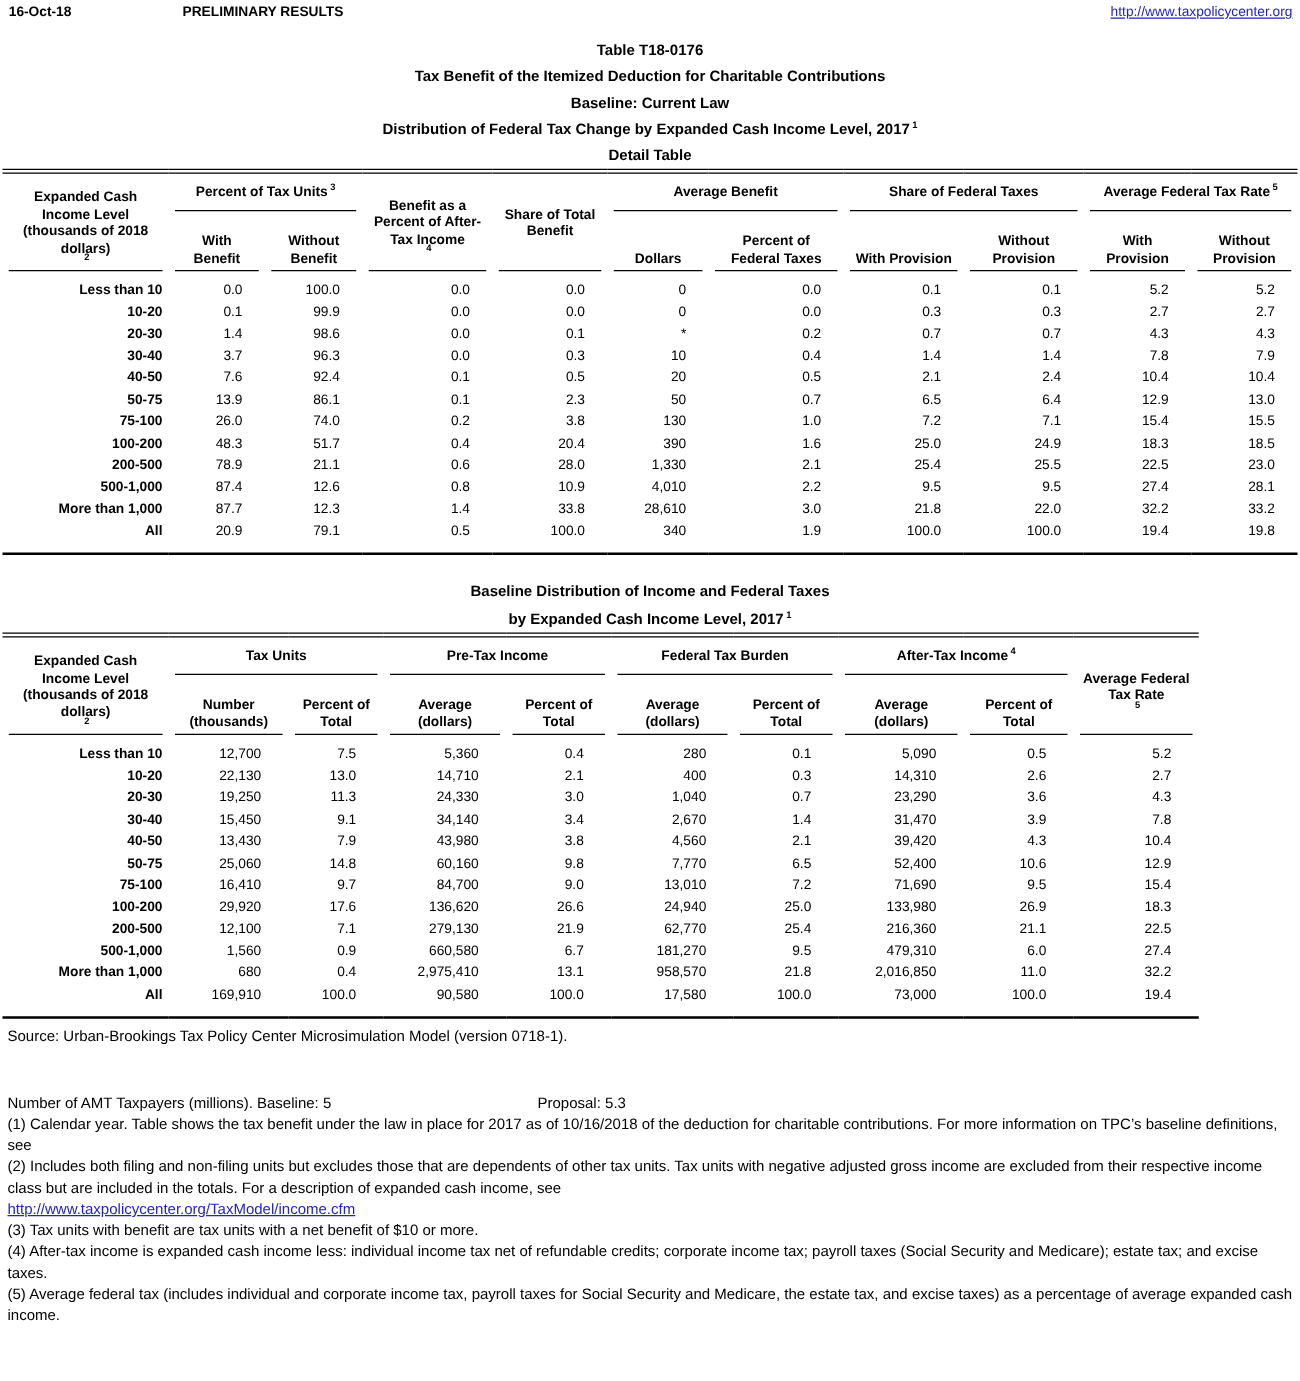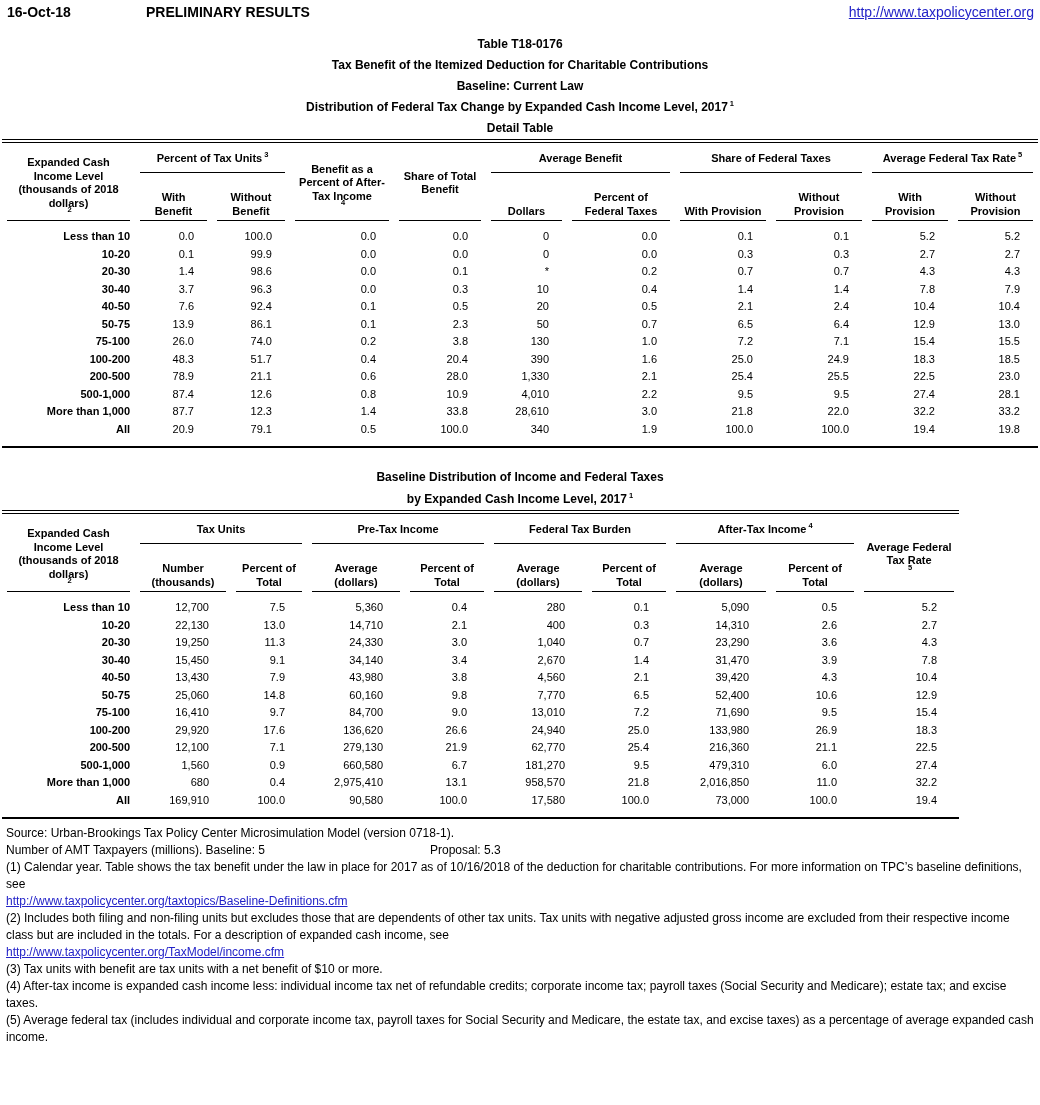--- a/index.html
+++ b/index.html
@@ -1,21 +1,21 @@
 <!DOCTYPE html>
 <html><head>
 <meta charset="utf-8">
 <style>
   * { box-sizing: border-box; }
   html,body { margin:0; padding:0; background:#fff; }
   body { width:1040px; font-family:"Liberation Sans", sans-serif; color:#000; }
   .page { width:1040px; padding:0 2px; }
 
   
-  .topbar { display:flex; align-items:flex-start; padding:4px 4px 0 5px; font-size:14px; }
+  .topbar { display:flex; align-items:flex-start; padding:4px 4px 0 5px; font-size:11px; }
   .topbar .date { width:139px; font-weight:bold; }
   .topbar .prelim { flex:1; font-weight:bold; }
   .topbar a, .notes a { color:#2323c8; text-decoration:underline; font-weight:normal; }
 
   
   .titleblock { margin-top:14px; text-align:center; font-weight:bold; font-size:12px; line-height:21px; }
   .t2title { margin-top:18px; text-align:center; font-weight:bold; font-size:12px; line-height:22px; }
   sup { font-size:7.5px; vertical-align:super; margin-left:2px; line-height:0; }
 
   
@@ -32,21 +32,21 @@
   .u.tall .mid { min-height:72px; display:flex; align-items:center; justify-content:center; flex-wrap:wrap; align-content:center; padding:0 2px 2px 2px; }
   tbody td { font-size:11px; line-height:17.5px; text-align:right; padding:0 18px 0 0; white-space:nowrap; overflow:visible; }
   .t2 tbody td { padding-right:22px; }
   tbody td:first-child { font-weight:bold; padding-right:5px !important; }
   tbody tr:first-child td { padding-top:7px; }
   tbody tr:last-child td { padding-bottom:8px; }
 
   
   .notes { margin-top:4px; padding:2px 4px 0 4px; font-size:12px; line-height:17px; }
   .notes p { margin:0; }
-  .amt1 { display:inline-block; width:424px; }
+  .amt1 { display:inline-block; width:424px;margin-top:36px; }
 </style>
 </head>
 <body>
 
 <div class="page">
 
   <div class="topbar">
     <span class="date">16-Oct-18</span>
     <span class="prelim">PRELIMINARY RESULTS</span>
     <a href="#">http://www.taxpolicycenter.org</a>
@@ -550,21 +550,20 @@
           <td>100.0</td>
           <td>19.4</td>
         </tr>
       </tbody>
   </table>
 
   <div class="notes">
     <p>Source: Urban-Brookings Tax Policy Center Microsimulation Model (version 0718-1).</p>
     <p><span class="amt1">Number of AMT Taxpayers (millions).  Baseline: 5</span><span>Proposal: 5.3</span></p>
     <p>(1) Calendar year. Table shows the tax benefit under the law in place for 2017 as of 10/16/2018 of the deduction for charitable contributions. For more information on TPC’s baseline definitions, see</p>
-    <p><a href="#">http://www.taxpolicycenter.org/taxtopics/Baseline-Definitions.cfm</a></p>
     <p>(2) Includes both filing and non-filing units but excludes those that are dependents of other tax units. Tax units with negative adjusted gross income are excluded from their respective income class but are included in the totals. For a description of expanded cash income, see</p>
     <p><a href="#">http://www.taxpolicycenter.org/TaxModel/income.cfm</a></p>
     <p>(3) Tax units with benefit are tax units with a net benefit of $10 or more.</p>
     <p>(4) After-tax income is expanded cash income less: individual income tax net of refundable credits; corporate income tax; payroll taxes (Social Security and Medicare); estate tax; and excise taxes.</p>
     <p>(5) Average federal tax (includes individual and corporate income tax, payroll taxes for Social Security and Medicare, the estate tax, and excise taxes) as a percentage of average expanded cash income.</p>
   </div>
 
 </div>
 
 </body></html>

